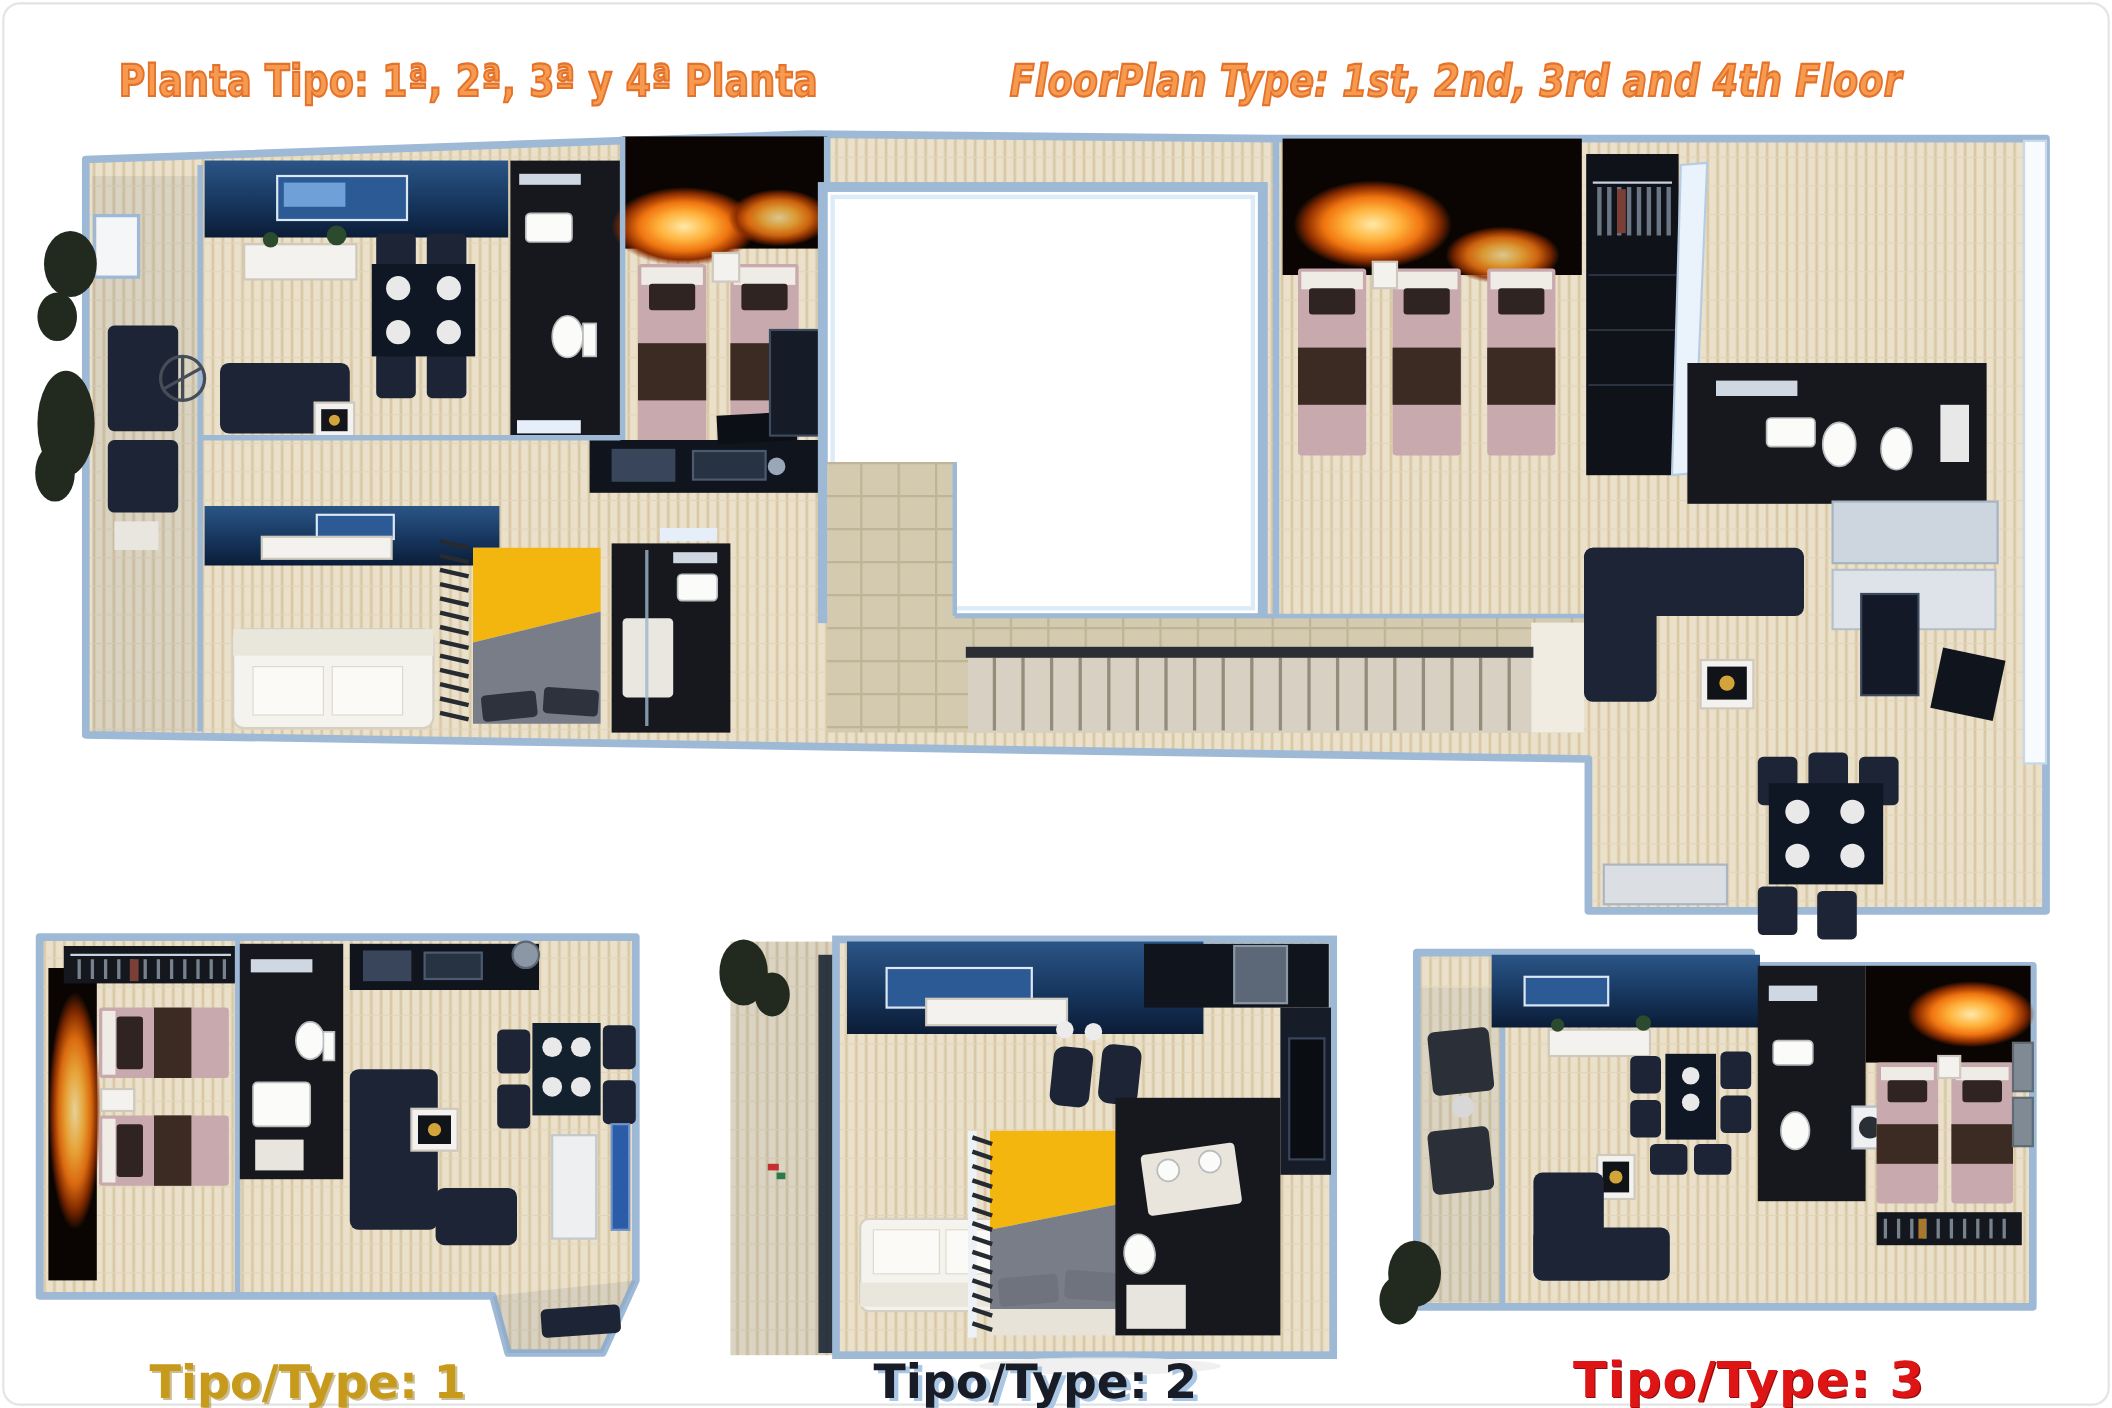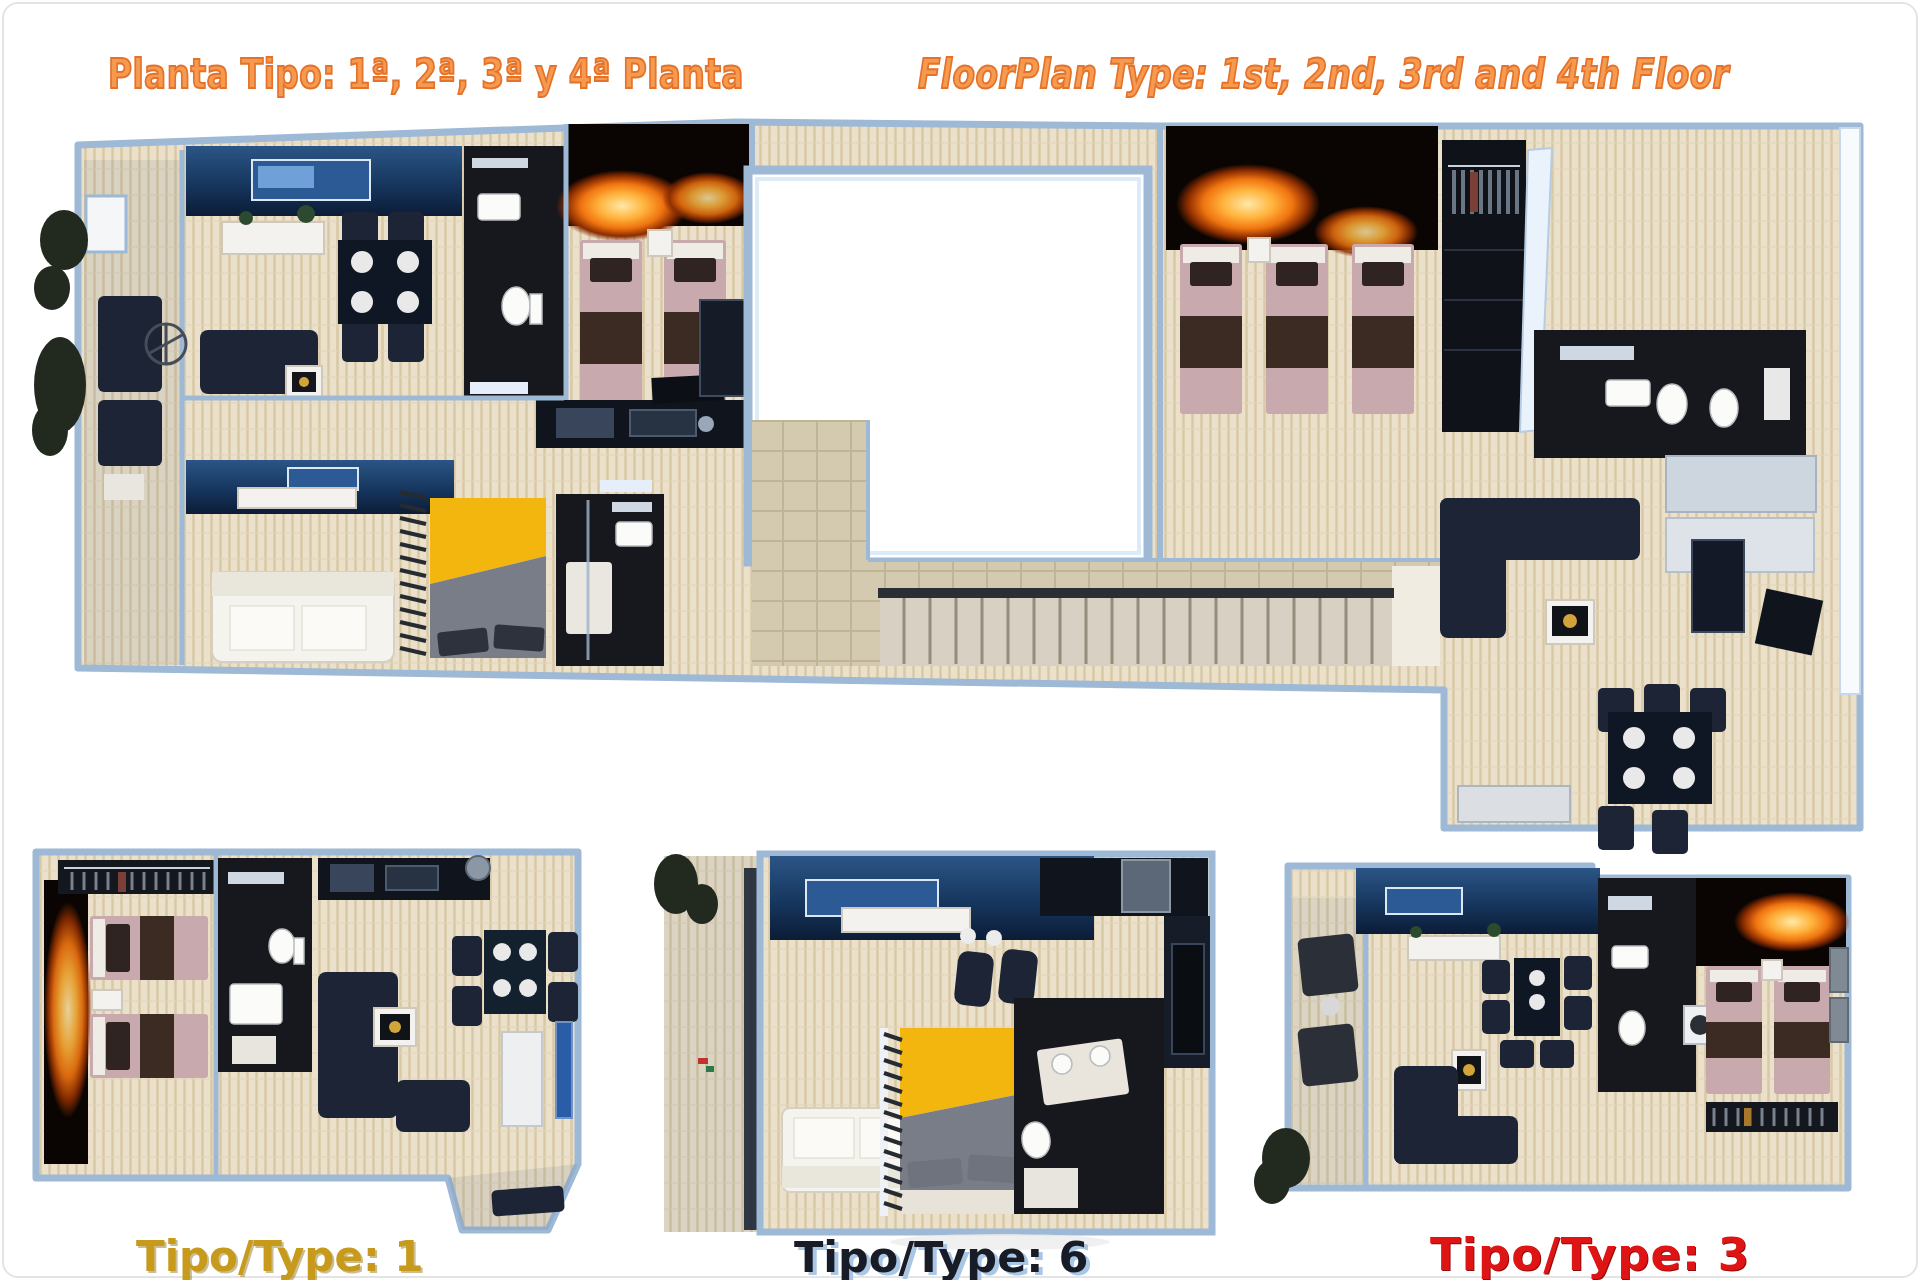--- a/index.html
+++ b/index.html
@@ -456,14 +456,14 @@
     <g>
       <ellipse cx="1286" cy="1158" rx="24" ry="30" class="tree"></ellipse>
       <ellipse cx="1272" cy="1182" rx="18" ry="22" class="tree"></ellipse>
     </g>
   </g>
 
   <ellipse cx="1000" cy="1242" rx="110" ry="8" fill="#ececec" opacity=".8"></ellipse>
 </svg>
 
 <div class="label lbl-1">Tipo/Type: 1</div>
-<div class="label lbl-2">Tipo/Type: 6</div>
+<div class="label lbl-2">Tipo/Type: 2</div>
 <div class="label lbl-3">Tipo/Type: 3</div>
 
 </body></html>

